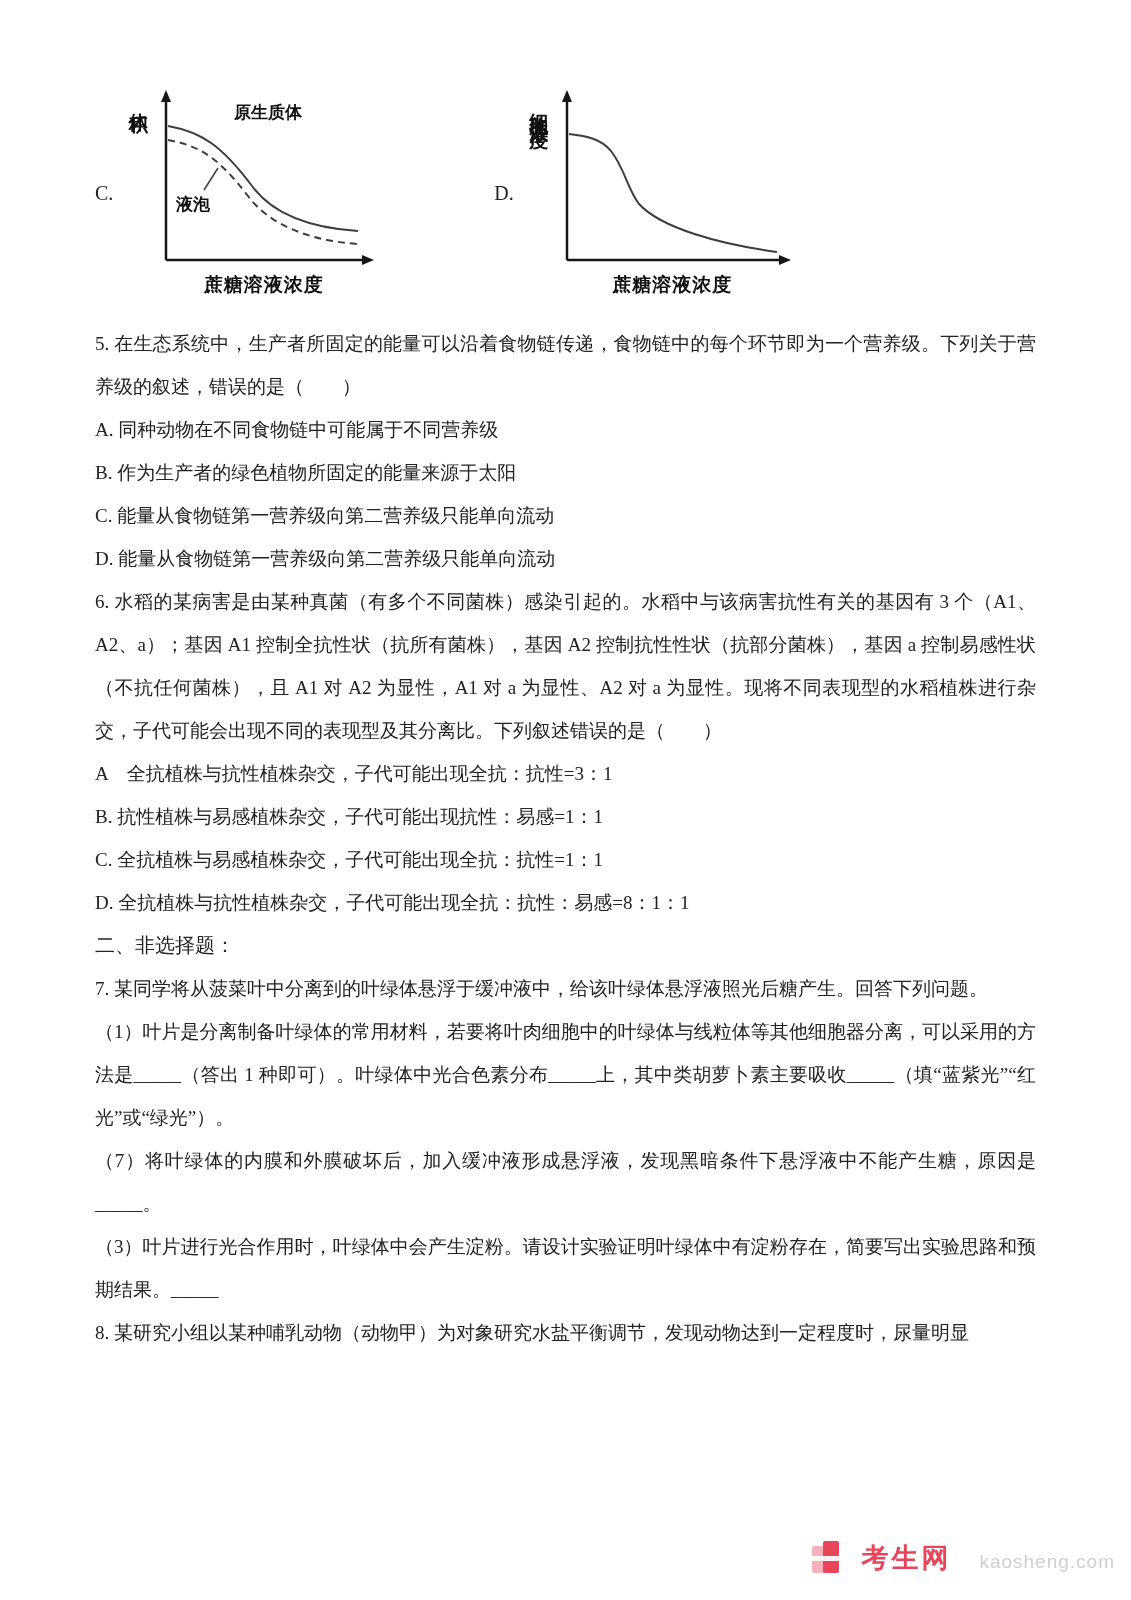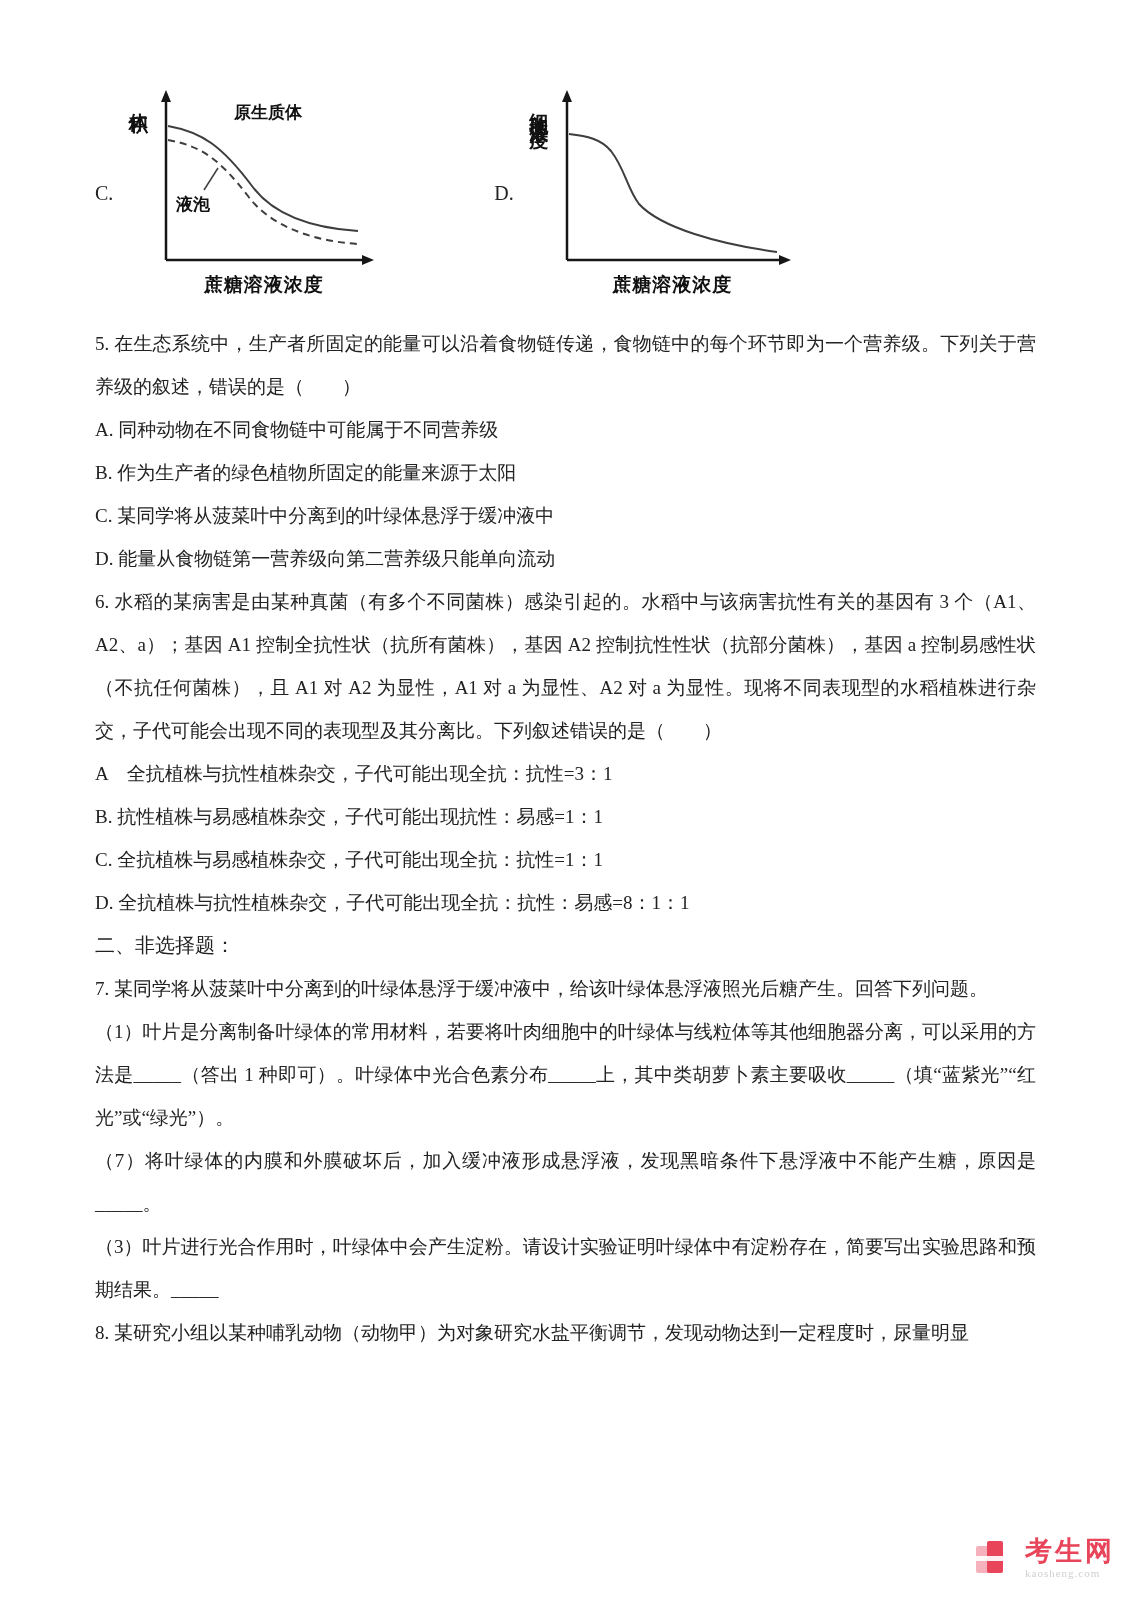--- a/index.html
+++ b/index.html
@@ -51,23 +51,23 @@
     position:absolute; left:0; right:0; bottom:30px;
     text-align:center; font-size:15px; color:#444; letter-spacing:1px;
   }
 
   
   .watermark {
     position:absolute; right:16px; bottom:20px;
     display:flex; align-items:center; gap:8px;
   }
   .wm-icon { width:44px; height:44px; }
-  .wm-textcol { display:flex; flex-direction:column; line-height:1.05; }
+  .wm-textcol { display:flex; line-height:1.05;align-items:flex-end; }
   .wm-name { color:#e8455a; font-size:27px; font-weight:700; letter-spacing:3px; font-family:"Liberation Sans", sans-serif; }
-  .wm-domain { color:#cfcfcf; font-size:11px; letter-spacing:1px; margin-top:3px; font-family:Liberation Serif, serif; }
+  .wm-domain { color:#cfcfcf; font-size:19px; letter-spacing:1px; margin-top:3px; font-family:Liberation Sans, sans-serif;margin-left:28px; }
 </style>
 </head>
 <body>
 
 <div class="page">
 
   <div class="figures">
 
     <div class="figure">
       <span class="fig-letter">C.</span>
@@ -105,21 +105,21 @@
         </div>
         <div class="x-label">蔗糖溶液浓度</div>
       </div>
     </div>
 
   </div>
 
   <p class="line">5. 在生态系统中，生产者所固定的能量可以沿着食物链传递，食物链中的每个环节即为一个营养级。下列关于营养级的叙述，错误的是（　　）</p>
   <p class="line">A. 同种动物在不同食物链中可能属于不同营养级</p>
   <p class="line">B. 作为生产者的绿色植物所固定的能量来源于太阳</p>
-  <p class="line">C. 某同学将从菠菜叶中分离到的叶绿体悬浮于缓冲液中</p>
+  <p class="line">C. 能量从食物链第一营养级向第二营养级只能单向流动</p>
   <p class="line">D. 能量从食物链第一营养级向第二营养级只能单向流动</p>
 
   <p class="line">6. 水稻的某病害是由某种真菌（有多个不同菌株）感染引起的。水稻中与该病害抗性有关的基因有 3 个（A1、A2、a）；基因 A1 控制全抗性状（抗所有菌株），基因 A2 控制抗性性状（抗部分菌株），基因 a 控制易感性状（不抗任何菌株），且 A1 对 A2 为显性，A1 对 a 为显性、A2 对 a 为显性。现将不同表现型的水稻植株进行杂交，子代可能会出现不同的表现型及其分离比。下列叙述错误的是（　　）</p>
   <p class="line">A　全抗植株与抗性植株杂交，子代可能出现全抗：抗性=3：1</p>
   <p class="line">B. 抗性植株与易感植株杂交，子代可能出现抗性：易感=1：1</p>
   <p class="line">C. 全抗植株与易感植株杂交，子代可能出现全抗：抗性=1：1</p>
   <p class="line">D. 全抗植株与抗性植株杂交，子代可能出现全抗：抗性：易感=8：1：1</p>
 
   <p class="line section-title">二、非选择题：</p>
 

